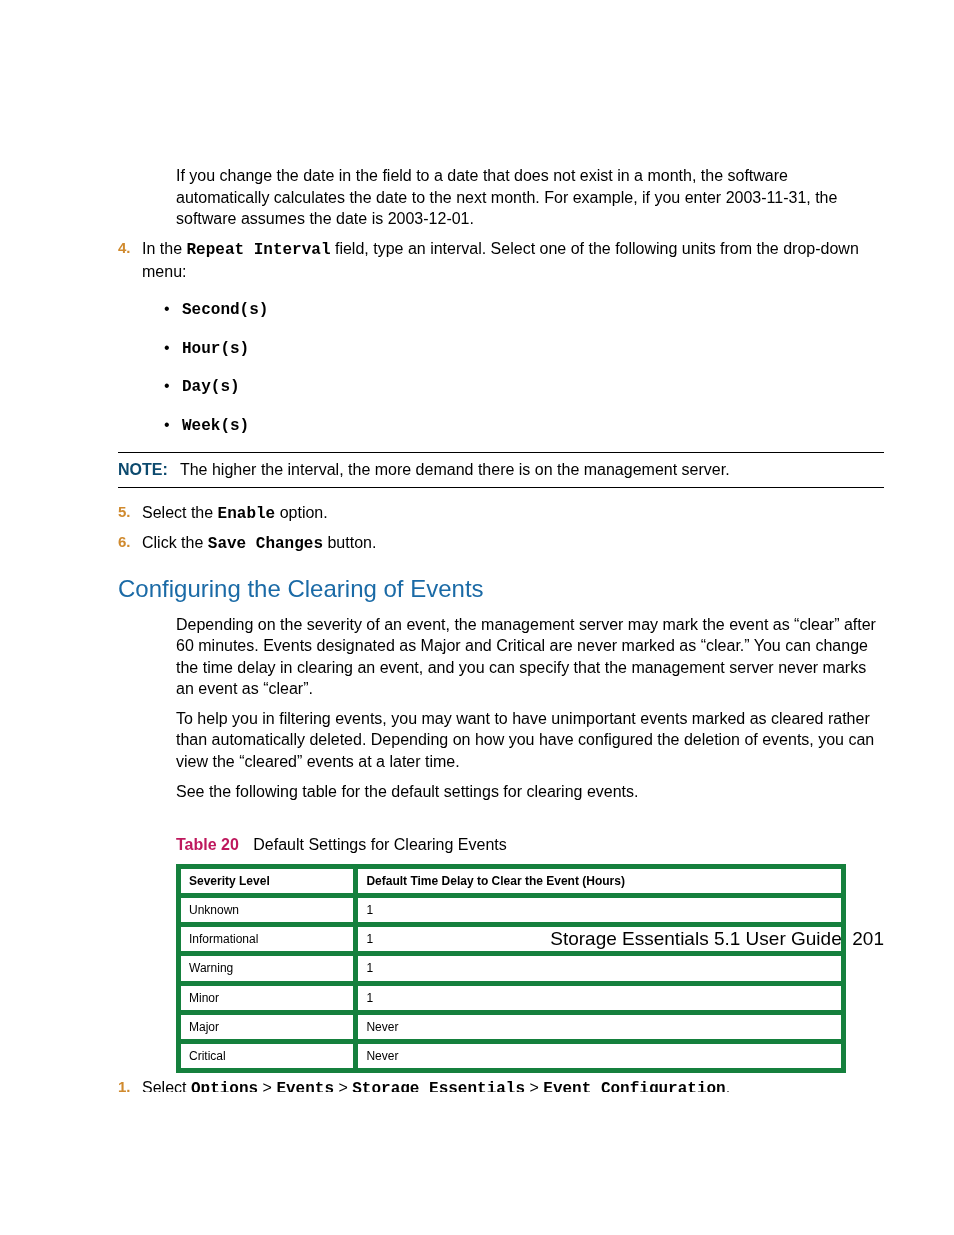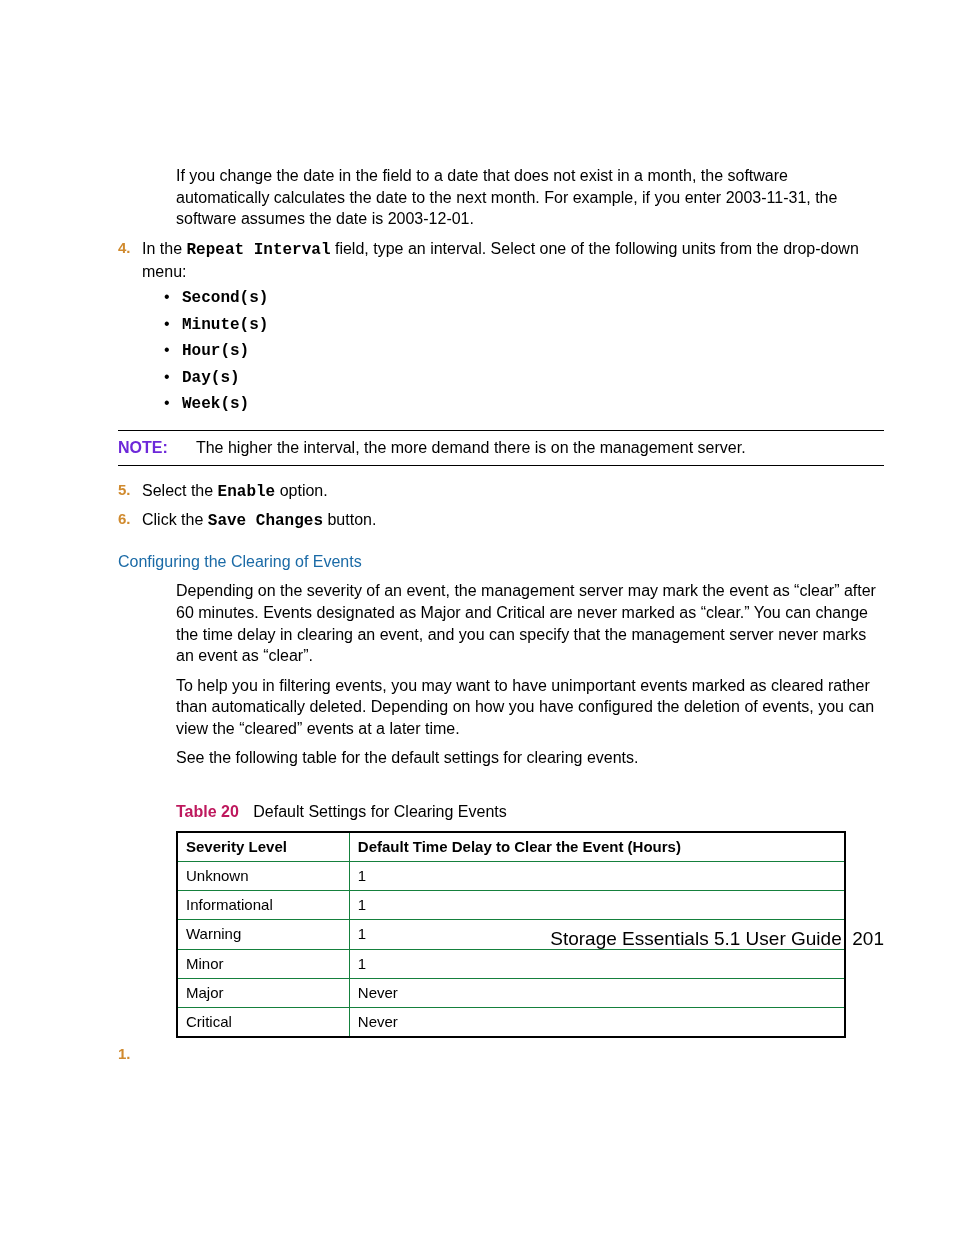--- a/index.html
+++ b/index.html
@@ -5,31 +5,31 @@
   html,body{margin:0;padding:0;background:#fff;}
   .page{width:954px;height:1092px;position:relative;font-family:"Futura","Trebuchet MS","Segoe UI",Arial,sans-serif;color:#000;font-size:16px;line-height:1.35;padding-left:48px;}
   .content{position:absolute;left:118px;right:118px;top:165px;}
   .indent{margin-left:58px;}
   .para{margin:0 0 8px 0;}
   ol.steps{list-style:none;padding:0;margin:0;}
   ol.steps>li{position:relative;padding-left:24px;margin:4px 0 6px 0;}
   ol.steps>li .num{position:absolute;left:0;top:0;color:#d08a2e;font-weight:bold;font-family:Arial,sans-serif;font-size:15px;}
   .b{font-weight:bold;font-family:Liberation Mono, monospace;}
   ul.bullets{list-style:none;padding:0;margin:2px 0 4px 22px;}
-  ul.bullets>li{position:relative;padding-left:18px;margin:3px 0;}
+  ul.bullets>li{position:relative;padding-left:18px;margin:15px 0;}
   ul.bullets>li:before{content:"•";position:absolute;left:0;top:0;}
   .note-block{margin:14px 0 14px 0;}
   .hr{border:none;border-top:1px solid #000;margin:0;}
   .note-line{padding:6px 0 6px 0;}
-  .note-label{color:#6d28d9;font-weight:bold;font-family:Arial,sans-serif;margin-right:24px;}
-  h2.section{color:#1a6aa6;font-weight:normal;font-size:16px;margin:18px 0 8px -58px;font-family:"Futura","Trebuchet MS","Segoe UI",Arial,sans-serif;}
+  .note-label{color:#0c4a6e;font-weight:bold;font-family:Arial,sans-serif;margin-right:8px;}
+  h2.section{color:#1a6aa6;font-weight:normal;font-size:24px;margin:18px 0 8px -58px;font-family:"Futura","Trebuchet MS","Segoe UI",Arial,sans-serif;}
   .table-caption{margin:32px 0 8px 0;}
   .table-caption .tlabel{color:#be185d;font-weight:bold;font-family:Arial,sans-serif;margin-right:10px;}
   table.tbl{border-collapse:collapse;width:670px;border:2px solid #000;}
-  table.tbl th,table.tbl td{border:1px solid #15803d;padding:4px 8px;text-align:left;font-size:15px;vertical-align:top;}
+  table.tbl th,table.tbl td{border:5px solid #15803d;padding:4px 8px;text-align:left;font-size:12px;vertical-align:top;}
   table.tbl th{font-weight:bold;font-family:Arial,sans-serif;}
   .footer{position:absolute;right:118px;bottom:140px;font-size:19px;}
   .gt{font-family:Arial,sans-serif;}
 </style>
 </head>
 <body>
 
 <div class="page">
   <div class="content">
     <div class="indent">
@@ -37,21 +37,20 @@
     </div>
 
     <ol class="steps">
       <li>
         <span class="num">4.</span>
         <span>
           <span>In the </span><span class="b">Repeat Interval</span><span> field, type an interval. Select one of the following units from the drop-down menu:</span>
         </span>
         <ul class="bullets">
           <li><span class="b">Second(s)</span></li>
-          <li><span class="b">Minute(s)</span></li>
           <li><span class="b">Hour(s)</span></li>
           <li><span class="b">Day(s)</span></li>
           <li><span class="b">Week(s)</span></li>
         </ul>
       </li>
     </ol>
 
     <div class="note-block">
       <hr class="hr">
       <div class="note-line">
@@ -115,20 +114,21 @@
               <td>Never</td>
             </tr>
           </tbody>
       </table>
 
     </div>
 
     <ol class="steps">
       <li>
         <span class="num">1.</span>
+        <span id="navpath">Select <span class="b">Options</span><span class="gt"> &gt; </span><span class="b">Events</span><span class="gt"> &gt; </span><span class="b">Storage Essentials</span><span class="gt"> &gt; </span><span class="b">Event Configuration</span>.</span>
       </li>
     </ol>
   </div>
 
   <div class="footer">
     <span>Storage Essentials 5.1 User Guide</span>&nbsp;&nbsp;<span>201</span>
   </div>
 </div>
 
 </body></html>

